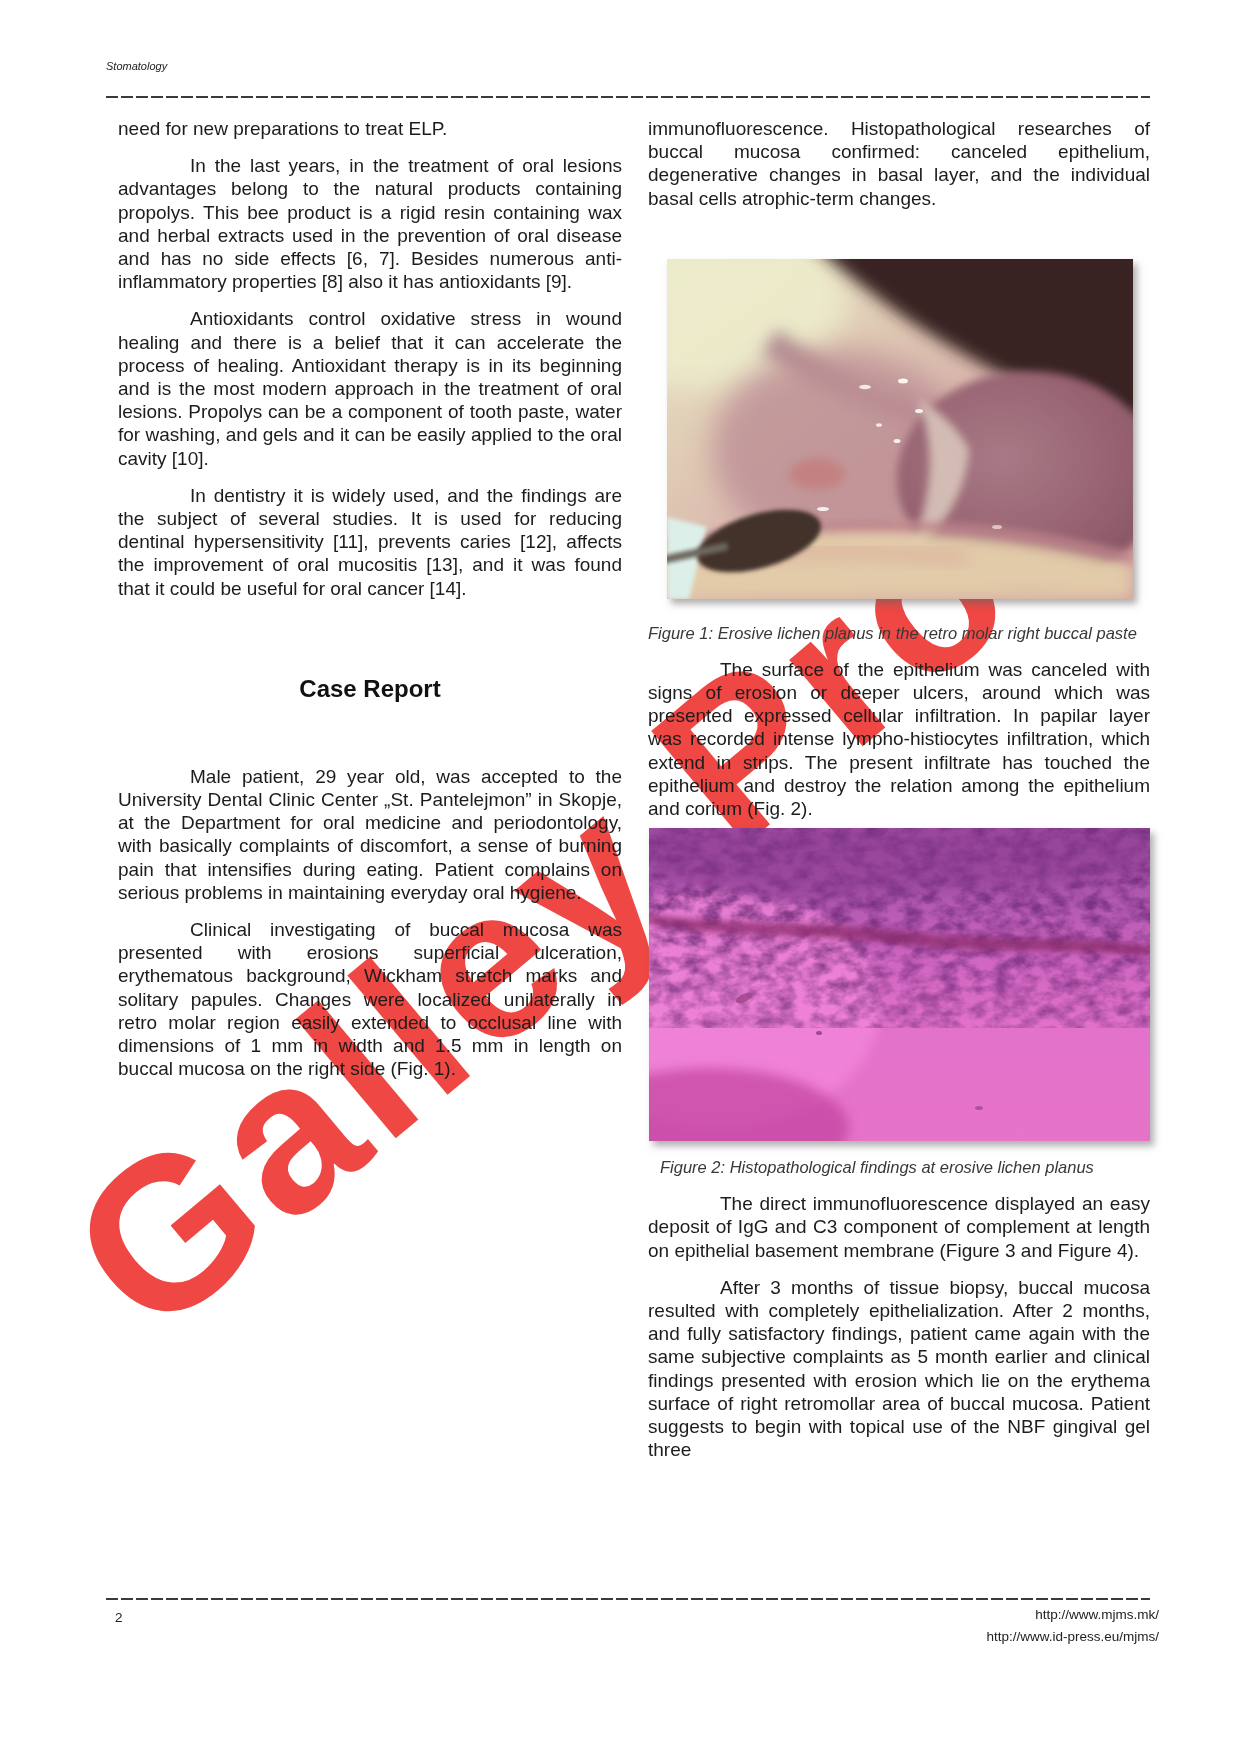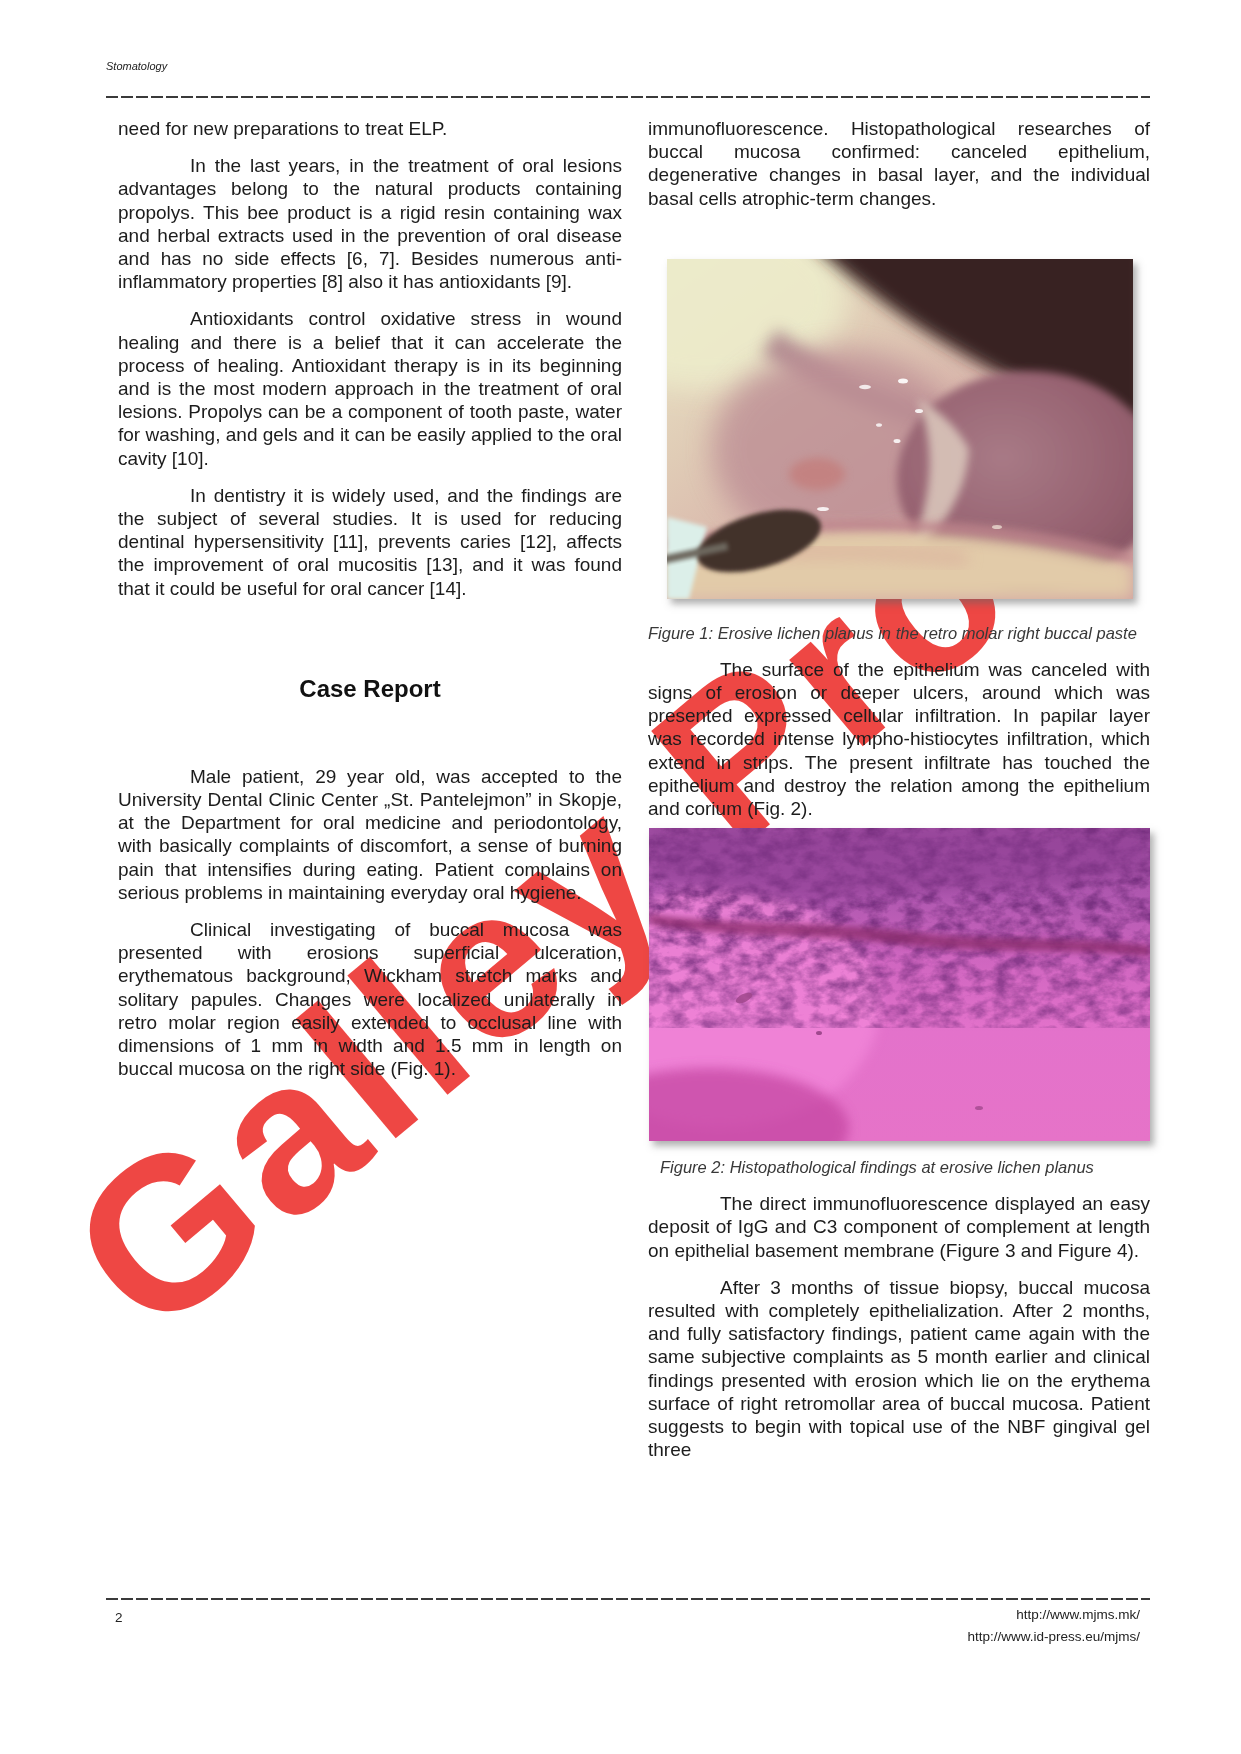--- a/index.html
+++ b/index.html
@@ -45,21 +45,21 @@
     text-align:justify; margin:23px 0 0 0;
   }
   .caption-2 { margin-top:15px;margin-left:12px; }
   .mt57 { margin-top:57px; }
   .mt51 { margin-top:51px; }
   .mt19 { margin-top:19px; }
   .footer-page {
     position:absolute; left:115px; top:1610px; font-size:13.5px; color:#222; z-index:2;
   }
   .footer-urls {
-    position:absolute; right:101px; top:1604px; font-size:13.5px; line-height:22px;
+    position:absolute; right:82px; top:1604px; font-size:13.5px; line-height:22px;
     color:#222; text-align:right; z-index:2;
   }
 </style>
 </head>
 <body>
 
 <div class="page">
 
   <div class="watermark">Galley Pro</div>
 

